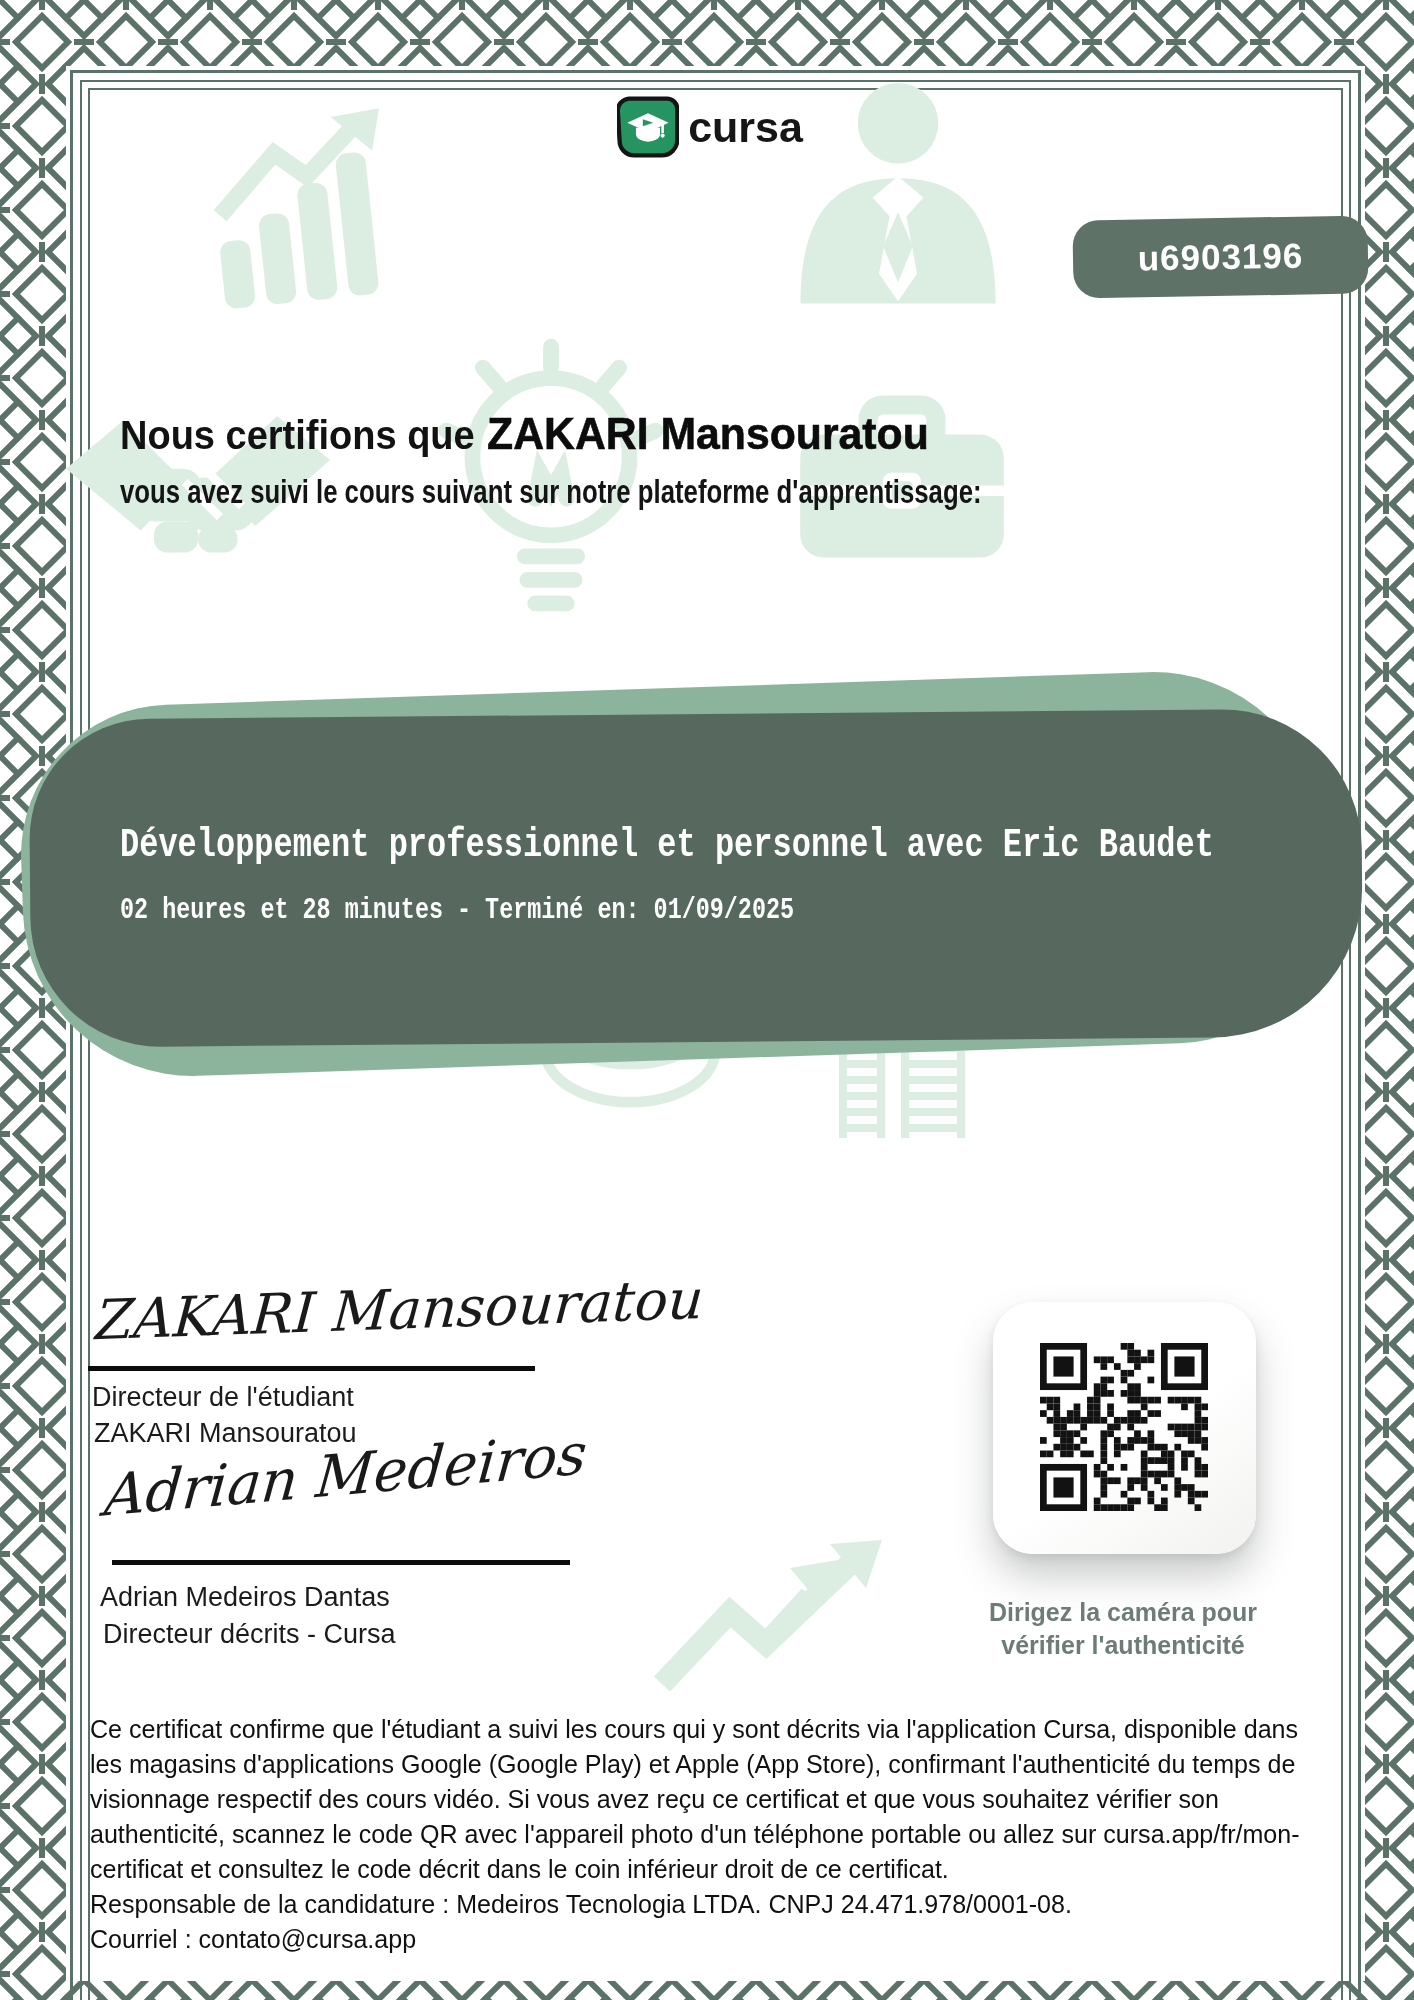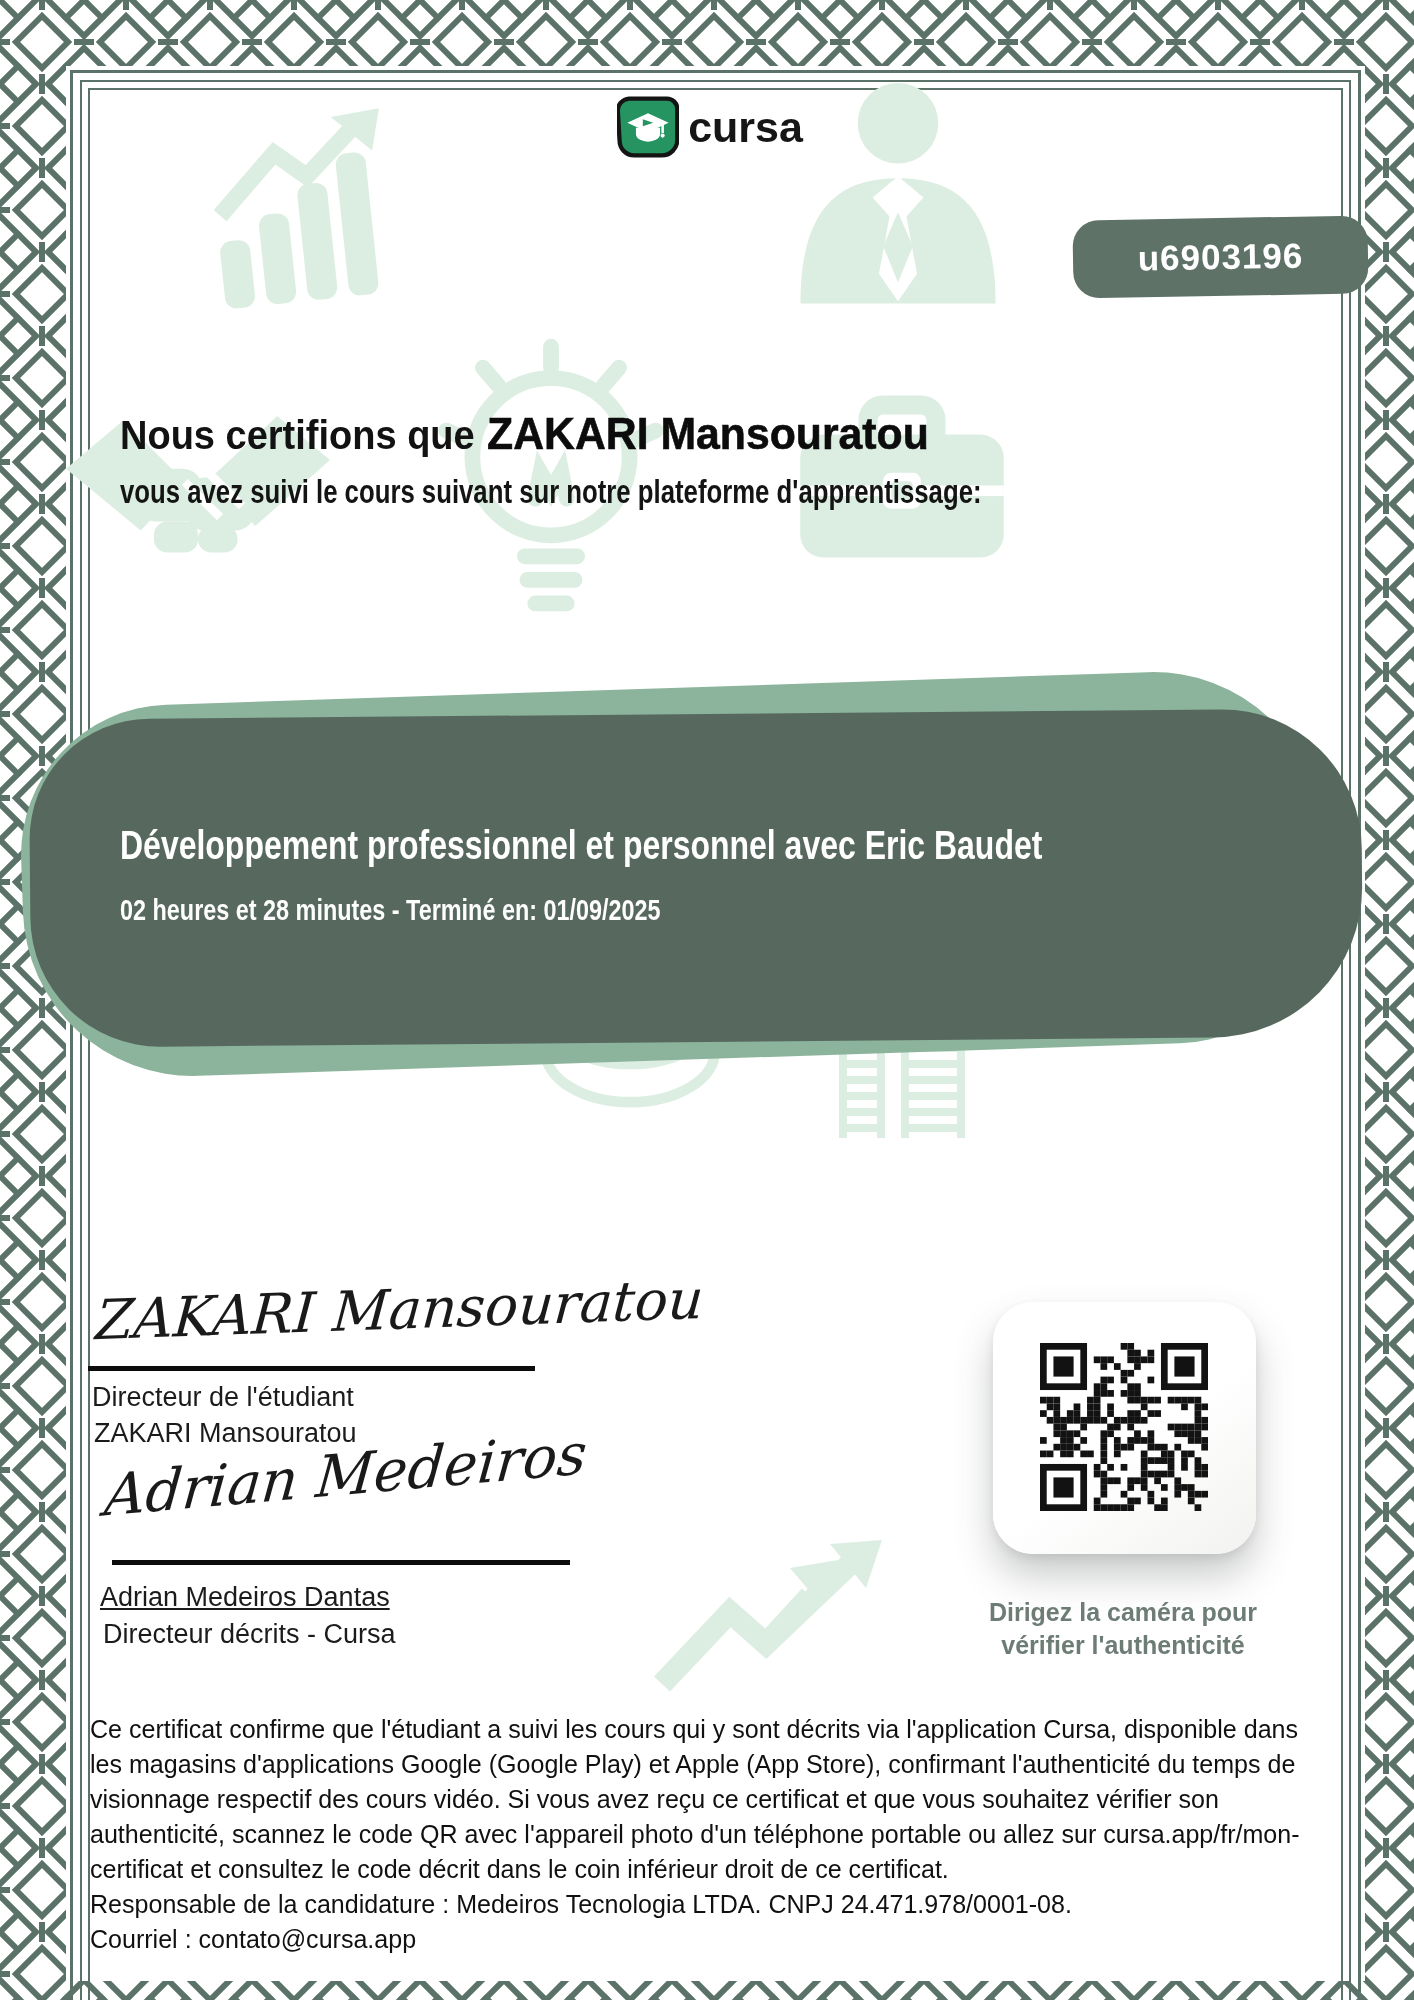--- a/index.html
+++ b/index.html
@@ -23,21 +23,21 @@
             border-radius:26px;display:flex;align-items:center;justify-content:center;
             color:#fff;font-size:35px;font-weight:bold;z-index:6;transform:rotate(-1deg);letter-spacing:1px;}
 
   .statement{position:absolute;left:120px;top:408px;}
   .st-line1{display:flex;align-items:baseline;gap:13px;transform:scaleX(.95);transform-origin:0 0;}
   .st-prefix{font-size:40px;font-weight:bold;color:#121212;}
   .st-name{font-size:45px;font-weight:bold;color:#0c0c0c;-webkit-text-stroke:.6px #0c0c0c;}
   .st-line2{margin-top:13px;font-size:33px;font-weight:bold;color:#141414;
             transform:scaleX(.78);transform-origin:0 0;white-space:nowrap;}
 
-  .banner{position:absolute;left:0;top:0;width:1414px;height:2000px;pointer-events:none;}
+  .banner{position:absolute;left:0;top:0;width:1414px;height:2000px;pointer-events:none;font-family:Liberation Mono, monospace;}
   .banner-sage{position:absolute;left:22px;top:688px;width:1302px;height:372px;background:#8cb49c;
                border-radius:150px 170px 150px 170px;transform:rotate(-1.9deg);}
   .banner-dark{position:absolute;left:30px;top:714px;width:1332px;height:328px;background:#57695f;
                border-radius:120px 140px 150px 130px;transform:rotate(-.5deg);}
   .banner-title{position:absolute;left:120px;top:822px;font-size:41px;font-weight:bold;color:#fff;
                 transform:scaleX(.78);transform-origin:0 0;white-space:nowrap;}
   .banner-meta{position:absolute;left:120px;top:893px;font-size:30px;font-weight:bold;color:#fdfdfd;
                transform:scaleX(.78);transform-origin:0 0;white-space:nowrap;}
 
   .sig-script{position:absolute;font-family:"DejaVu Serif",serif;font-style:italic;color:#1a1a1a;white-space:nowrap;}
@@ -204,21 +204,21 @@
       <div class="banner-meta">02 heures et 28 minutes - Terminé en: 01/09/2025</div>
     </div>
 
     <div class="sig-script sig1-script">ZAKARI Mansouratou</div>
     <div class="sig-line sig1-line"></div>
     <div class="sig-caption" style="left:92px;top:1382px;">Directeur de l'étudiant</div>
     <div class="sig-caption" style="left:94px;top:1418px;">ZAKARI Mansouratou</div>
 
     <div class="sig-script sig2-script">Adrian Medeiros</div>
     <div class="sig-line sig2-line"></div>
-    <div class="sig-caption" style="left:100px;top:1582px;text-decoration:underline;">Adrian Medeiros Dantas</div>
+    <div class="sig-caption" style="left:100px;top:1582px;">Adrian Medeiros Dantas</div>
     <div class="sig-caption" style="left:103px;top:1619px;">Directeur décrits - Cursa</div>
 
     <div class="qr-card">
       <svg id="qr" width="168" height="168" viewBox="0 0 165 165">
           <rect x="79.20" y="0.00" width="6.60" height="6.60" fill="#121212"></rect>
           <rect x="85.80" y="0.00" width="6.60" height="6.60" fill="#121212"></rect>
           <rect x="85.80" y="6.60" width="6.60" height="6.60" fill="#121212"></rect>
           <rect x="92.40" y="6.60" width="6.60" height="6.60" fill="#121212"></rect>
           <rect x="105.60" y="6.60" width="6.60" height="6.60" fill="#121212"></rect>
           <rect x="52.80" y="13.20" width="6.60" height="6.60" fill="#121212"></rect>

